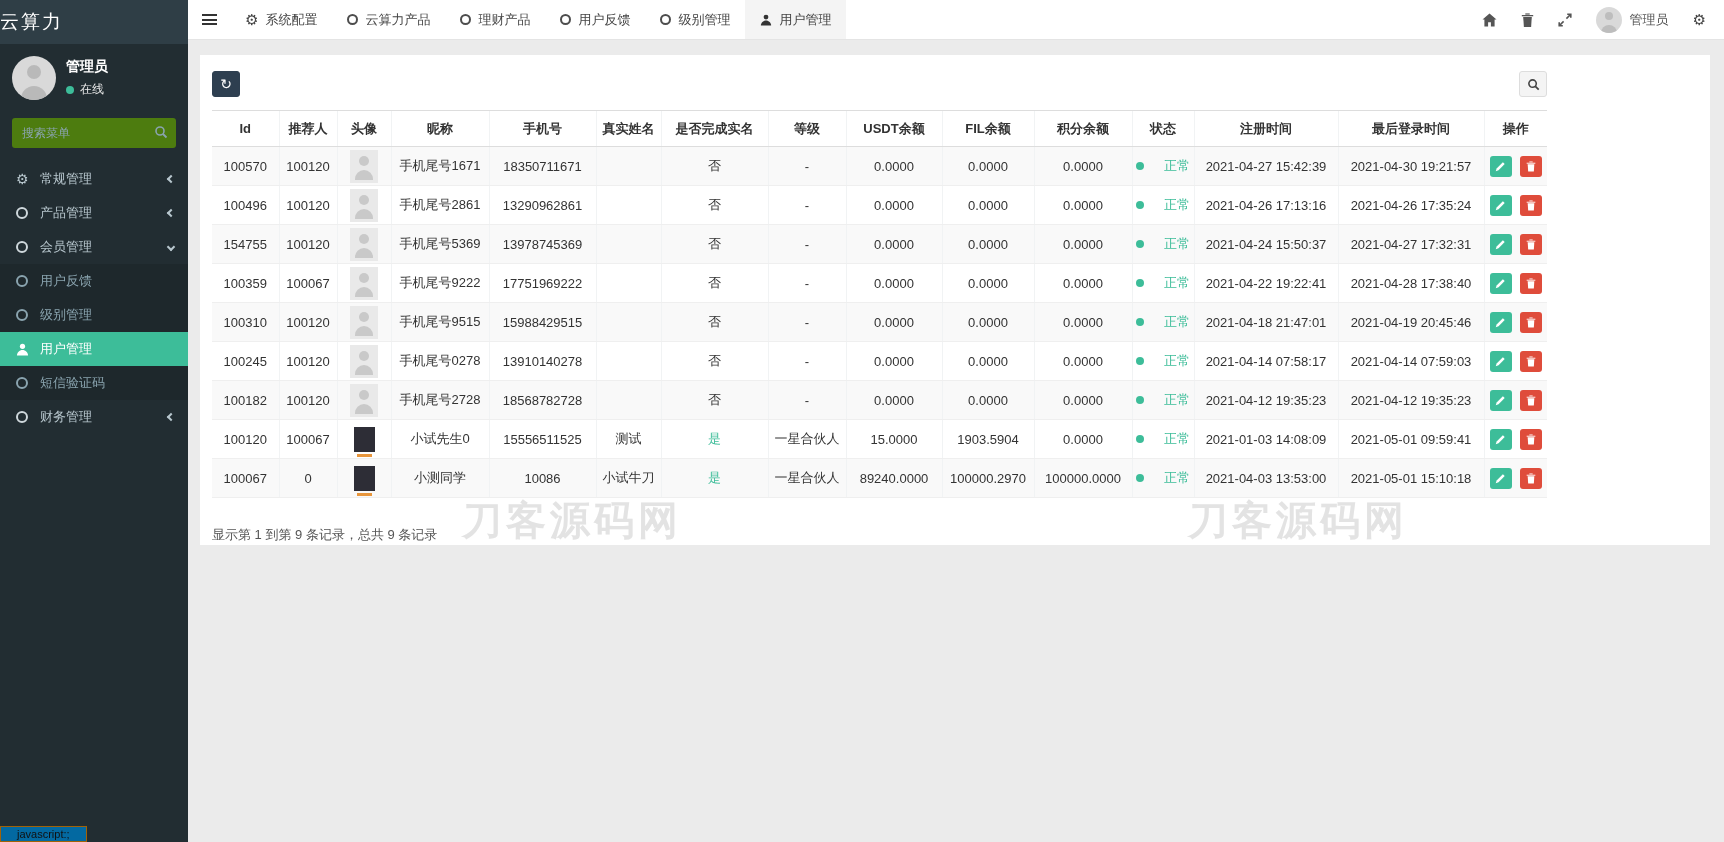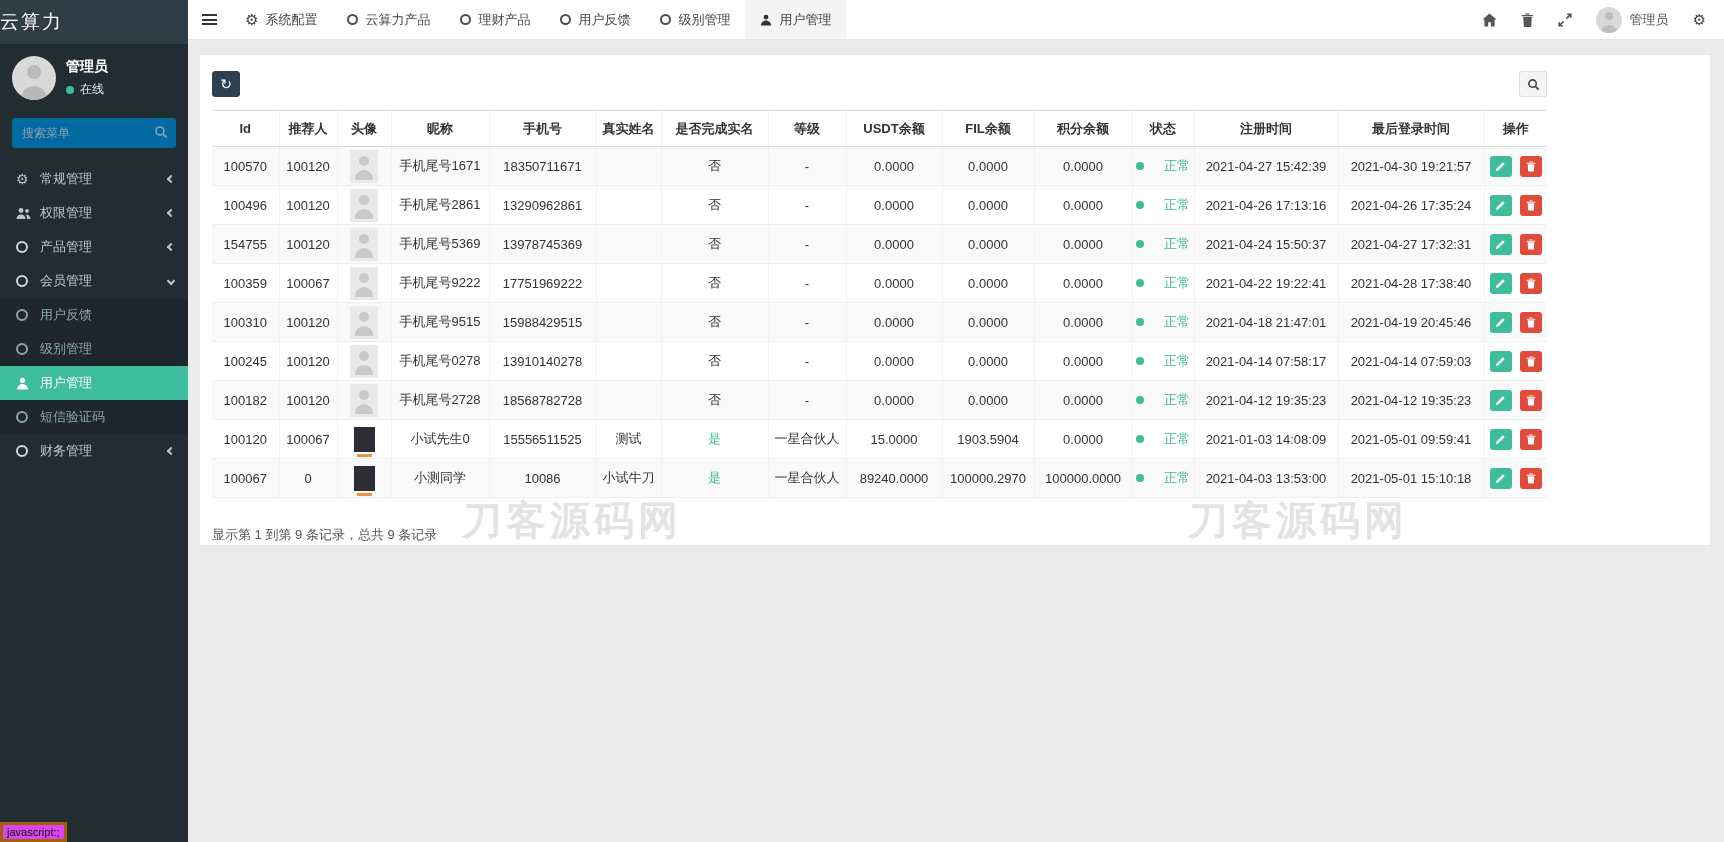--- a/index.html
+++ b/index.html
@@ -9,21 +9,21 @@
   .sidebar { position:fixed; left:0; top:0; bottom:0; width:188px; background:#222d32; color:#b8c7ce; z-index:6; }
   .logo { height:44px; line-height:44px; text-align:left; color:#fff; font-size:19px; letter-spacing:2px; background:#2f3e46; }
   .user-panel { display:flex; gap:10px; padding:12px 10px 8px 12px; align-items:center; }
   .avatar-circ { width:44px; height:44px; border-radius:50%; background:#d9d9d9; position:relative; overflow:hidden; flex:none; }
   .avatar-circ::before { content:""; position:absolute; width:14px; height:14px; border-radius:50%; background:#b9b9b9; left:50%; top:9px; transform:translateX(-50%); }
   .avatar-circ::after { content:""; position:absolute; width:26px; height:16px; border-radius:13px 13px 0 0; background:#b9b9b9; left:50%; bottom:-2px; transform:translateX(-50%); }
   .user-name { color:#fff; font-size:14px; font-weight:bold; margin-bottom:5px; }
   .user-status { font-size:12px; color:#ececec; display:flex; align-items:center; gap:6px; }
   .dot { width:8px; height:8px; border-radius:50%; background:#3dbd99; display:inline-block; }
   .side-search { margin:10px 12px 14px; position:relative; }
-  .side-search input { width:100%; height:30px; background:#0369a1; border:none; border-radius:3px; color:#ccc; font-size:12px; padding:0 30px 0 10px; outline:none; font-family:inherit; }
+  .side-search input { width:100%; height:30px; background:#4d7c0f; border:none; border-radius:3px; color:#ccc; font-size:12px; padding:0 30px 0 10px; outline:none; font-family:inherit; }
   .side-search input::placeholder { color:#8aa4af; }
   .side-search .mag { position:absolute; right:8px; top:7px; }
   .menu { list-style:none; }
   .menu-item { height:34px; display:flex; align-items:center; padding:0 14px 0 16px; font-size:13px; color:#b8c7ce; cursor:pointer; position:relative; }
   .menu-item .mi-icon { width:24px; display:flex; align-items:center; }
   .ring { width:12px; height:12px; border:2px solid #cfd8dc; border-radius:50%; display:inline-block; }
   .submenu .ring { border-color:#8aa4af; }
   .chev { width:6px; height:6px; border-right:2px solid #b8c7ce; border-bottom:2px solid #b8c7ce; display:inline-block; margin-left:auto; }
   .chev.left { transform:rotate(135deg); }
   .chev.down { transform:rotate(45deg); }
@@ -72,21 +72,21 @@
   .avatar-photo::after { content:""; position:absolute; left:3px; right:3px; bottom:-5px; height:3px; background:#e8963c; }
   .btn-edit, .btn-del { width:22px; height:21px; border:none; border-radius:3px; cursor:pointer; display:inline-flex; align-items:center; justify-content:center; margin:0 2px; }
   .btn-edit { background:#3dbd99; }
   .btn-del { background:#df4c3b; }
 
   .summary { margin-top:28px; font-size:13px; color:#555; position:relative; z-index:2; }
   .watermark { position:absolute; top:438px; font-size:40px; font-weight:bold; color:#e3e3e3; letter-spacing:4px; z-index:0; white-space:nowrap; }
   .wm-1 { left:262px; }
   .wm-2 { left:988px; }
 
-  .status-tip { position:fixed; left:0; bottom:0; background:#d946ef; border:3px solid #a16207; font-size:11px; color:#111; padding:1px 4px; z-index:20; }
+  .status-tip { position:fixed; left:0; bottom:0; background:#0369a1; border:1px solid #a16207; font-size:11px; color:#111; padding:1px 16px; z-index:20; }
 
   svg { display:block; }
 </style>
 </head>
 <body>
 
 <aside class="sidebar">
   <div class="logo">云算力</div>
 
   <div class="user-panel">
@@ -109,32 +109,20 @@
         </svg>
     </span>
   </div>
 
   <ul class="menu">
     <li class="menu-item">
       <span class="mi-icon">
           <span class="gear-glyph">⚙</span>
         </span>
       <span>常规管理</span>
-      <i class="chev left"></i>
-    </li>
-    <li class="menu-item">
-      <span class="mi-icon">
-        <svg width="15" height="13" viewBox="0 0 15 13" fill="#b8c7ce">
-            <circle cx="5" cy="3.4" r="2.4"></circle>
-            <path d="M0.5 12c0-2.6 2-4.6 4.5-4.6S9.5 9.4 9.5 12z"></path>
-            <circle cx="11" cy="3.8" r="1.9"></circle>
-            <path d="M10.6 7.5c2.2.2 3.9 2.1 3.9 4.5h-3.4c0-1.7-.5-3.2-1.4-4.2z"></path>
-          </svg>
-      </span>
-      <span>权限管理</span>
       <i class="chev left"></i>
     </li>
     <li class="menu-item">
       <span class="mi-icon">
           <span class="ring"></span>
         </span>
       <span>产品管理</span>
       <i class="chev left"></i>
     </li>
     <li class="menu-item">

